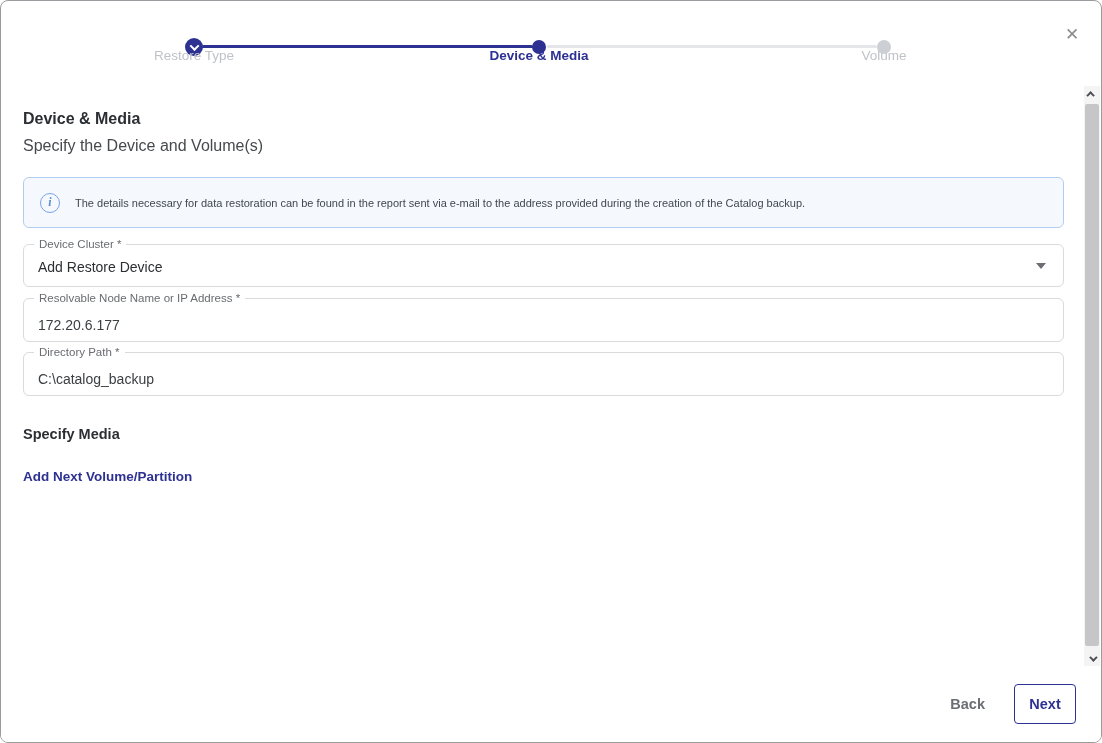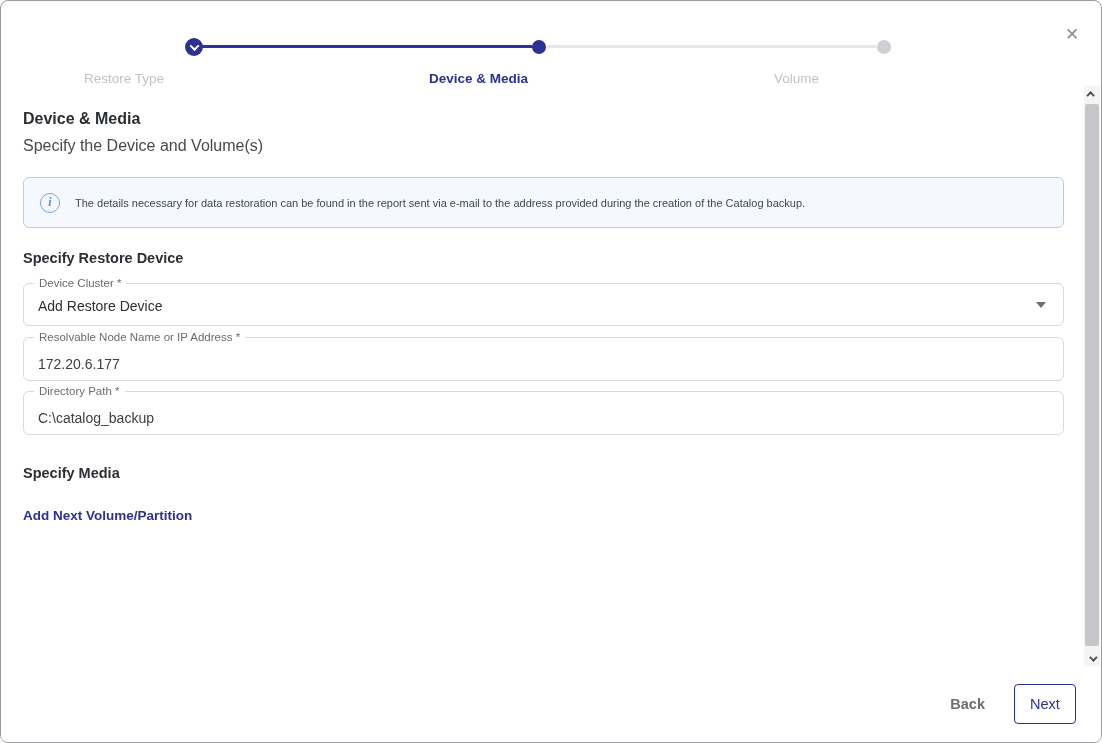--- a/index.html
+++ b/index.html
@@ -17,21 +17,21 @@
   .step-line { position:absolute; top:44px; height:3px; border-radius:2px; }
   .line-done { left:201px; width:331px; background:#2d3192; }
   .line-todo { left:546px; width:330px; background:#e4e6ea; }
   .step-dot { position:absolute; border-radius:50%; }
   .dot-check { left:184px; top:37px; width:18px; height:18px; background:#2d3192;
                display:flex; align-items:center; justify-content:center; }
   .dot-check .chev { width:7px; height:7px; border-right:2px solid #fff; border-bottom:2px solid #fff;
                      transform:rotate(45deg) translate(-1px,-1px); }
   .dot-active { left:531px; top:39px; width:14px; height:14px; background:#2d3192; }
   .dot-todo { left:876px; top:39px; width:14px; height:14px; background:#ccd0d5; }
-  .step-label { position:absolute; top:70px; width:220px; font-size:13.5px; }
+  .step-label { position:absolute; top:47px; width:220px; text-align:center; font-size:13.5px; }
   .lbl-done { left:83px; color:#bfc3c8; }
   .lbl-active { left:428px; color:#2d3192; font-weight:bold; }
   .lbl-todo { left:773px; color:#bfc3c8; }
 
   
   .content { position:absolute; top:85px; left:0; width:1084px; height:580px;
              padding:0 21px 0 22px; overflow:hidden; }
   .page-title { margin-top:23px; font-size:16px; line-height:19px; font-weight:bold; color:#2b2f33; }
   .page-subtitle { margin-top:9px; font-size:16px; line-height:17px; color:#46494d; }
 
@@ -87,21 +87,21 @@
                 transform:rotate(45deg) translateY(-2px); }
   .sb-thumb { position:absolute; left:1px; top:18px; width:14px; height:542px; background:#c6c6c8;
               border-radius:2px; cursor:pointer; }
 
   
   .footer { position:absolute; left:0; bottom:0; width:100%; height:76px; background:#fff;
             display:flex; align-items:center; justify-content:flex-end; gap:29px; padding-right:25px; }
   .back-btn { background:none; border:none; font-size:14.5px; font-weight:bold; color:#6b6e73;
               cursor:pointer; font-family:"Liberation Sans", sans-serif; }
   .next-btn { width:62px; height:40px; background:#fff; border:1px solid #2d3192; border-radius:4px;
-              font-size:14.5px; font-weight:normal; color:#2d3192; cursor:pointer;
+              font-size:14.5px; font-weight:bold; color:#2d3192; cursor:pointer;
               font-family:"Liberation Sans", sans-serif; }
 </style>
 </head>
 <body>
 
 <div class="dialog">
 
   <button class="close-btn">✕</button>
 
   <div class="stepper">
@@ -121,21 +121,20 @@
 
   <div class="content">
     <h1 class="page-title">Device &amp; Media</h1>
     <p class="page-subtitle">Specify the Device and Volume(s)</p>
 
     <div class="banner">
       <span class="info-icon">i</span>
       <span class="banner-text">The details necessary for data restoration can be found in the report sent via e-mail to the address provided during the creation of the Catalog backup.</span>
     </div>
 
-    <h2 class="section-h h-device">Specify Restore Device</h2>
 
     <div class="field f-select">
       <span class="flabel">Device Cluster *</span>
       <span class="select-value">Add Restore Device</span>
       <span class="dd-arrow"></span>
     </div>
 
     <div class="field f-node">
       <span class="flabel">Resolvable Node Name or IP Address *</span>
       <input class="finput" type="text" value="172.20.6.177" style="">

